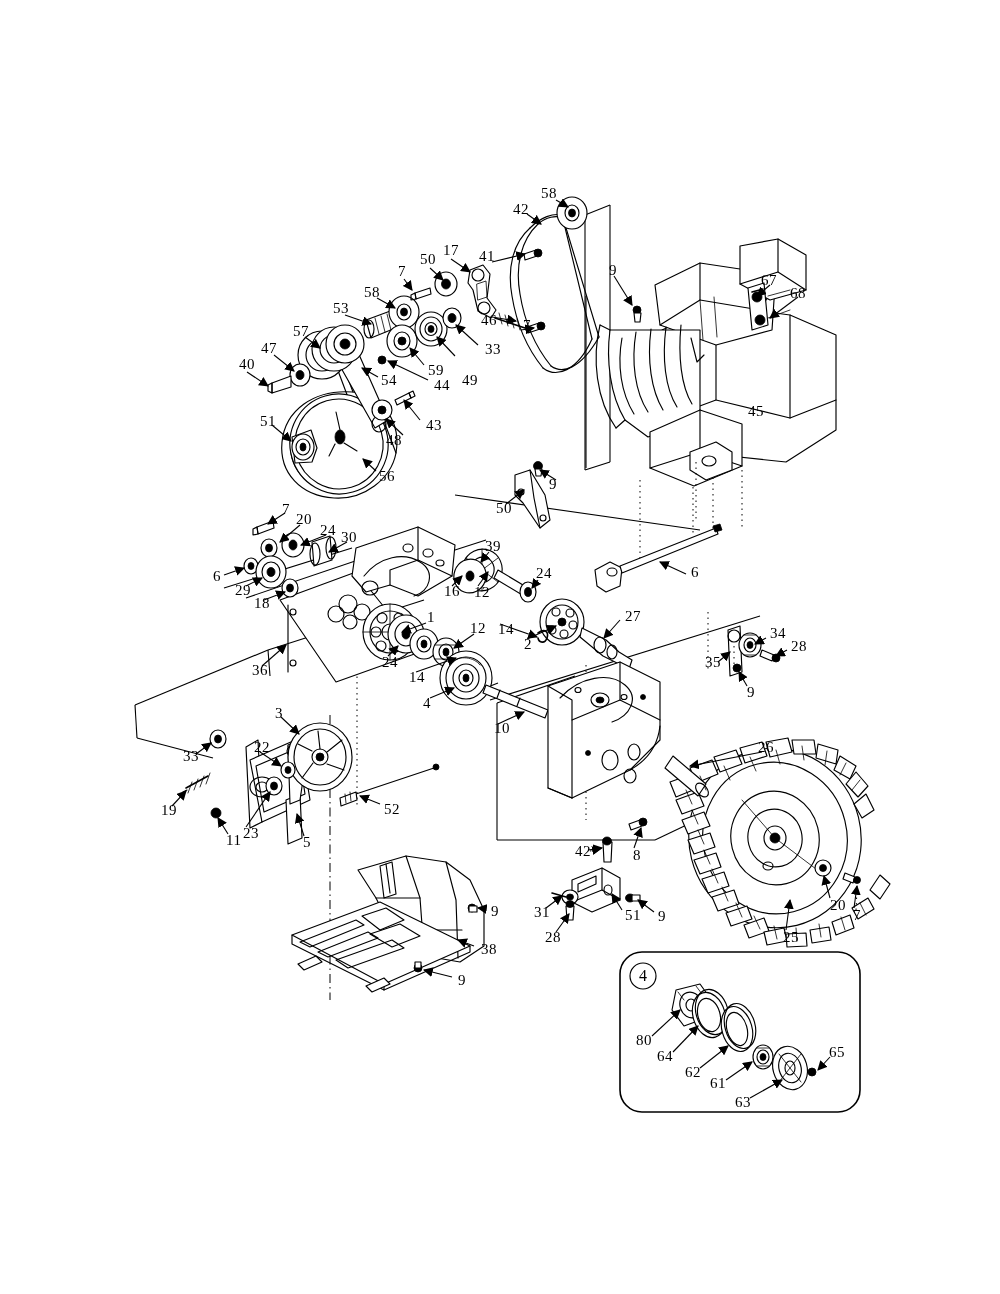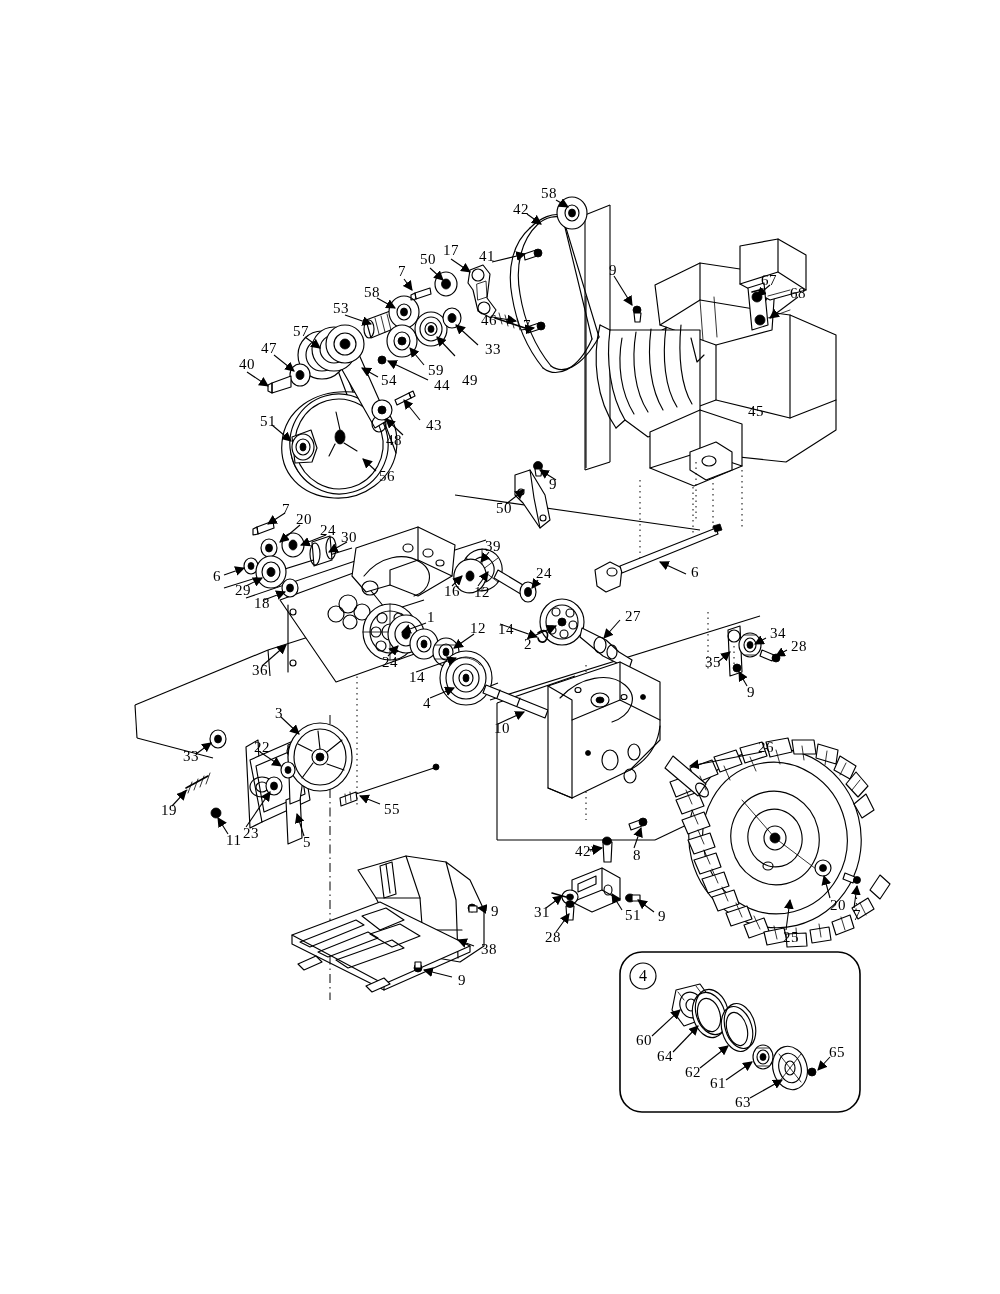--- a/index.html
+++ b/index.html
@@ -793,35 +793,35 @@
     <div class="cal" style="left:705px;top:655px">35</div>
     <div class="cal" style="left:747px;top:685px">9</div>
     <div class="cal" style="left:494px;top:721px">10</div>
     <div class="cal" style="left:275px;top:706px">3</div>
     <div class="cal" style="left:183px;top:749px">33</div>
     <div class="cal" style="left:254px;top:740px">22</div>
     <div class="cal" style="left:161px;top:803px">19</div>
     <div class="cal" style="left:226px;top:833px">11</div>
     <div class="cal" style="left:243px;top:826px">23</div>
     <div class="cal" style="left:303px;top:835px">5</div>
-    <div class="cal" style="left:384px;top:802px">55</div>
+    <div class="cal" style="left:384px;top:802px">52</div>
     <div class="cal" style="left:758px;top:740px">26</div>
     <div class="cal" style="left:783px;top:930px">25</div>
     <div class="cal" style="left:830px;top:898px">20</div>
     <div class="cal" style="left:853px;top:908px">7</div>
     <div class="cal" style="left:575px;top:844px">42</div>
     <div class="cal" style="left:633px;top:848px">8</div>
     <div class="cal" style="left:534px;top:905px">31</div>
     <div class="cal" style="left:545px;top:930px">28</div>
     <div class="cal" style="left:625px;top:908px">51</div>
     <div class="cal" style="left:658px;top:909px">9</div>
     <div class="cal" style="left:481px;top:942px">38</div>
     <div class="cal" style="left:491px;top:904px">9</div>
     <div class="cal" style="left:458px;top:973px">9</div>
-    <div class="cal" style="left:636px;top:1033px">60</div>
+    <div class="cal" style="left:636px;top:1033px">80</div>
     <div class="cal" style="left:657px;top:1049px">64</div>
     <div class="cal" style="left:685px;top:1065px">62</div>
     <div class="cal" style="left:710px;top:1076px">61</div>
     <div class="cal" style="left:735px;top:1095px">63</div>
     <div class="cal" style="left:829px;top:1045px">65</div>
   </div>
 
   <div class="cal big" style="left:639px;top:968px">4</div>
 
 </div>

